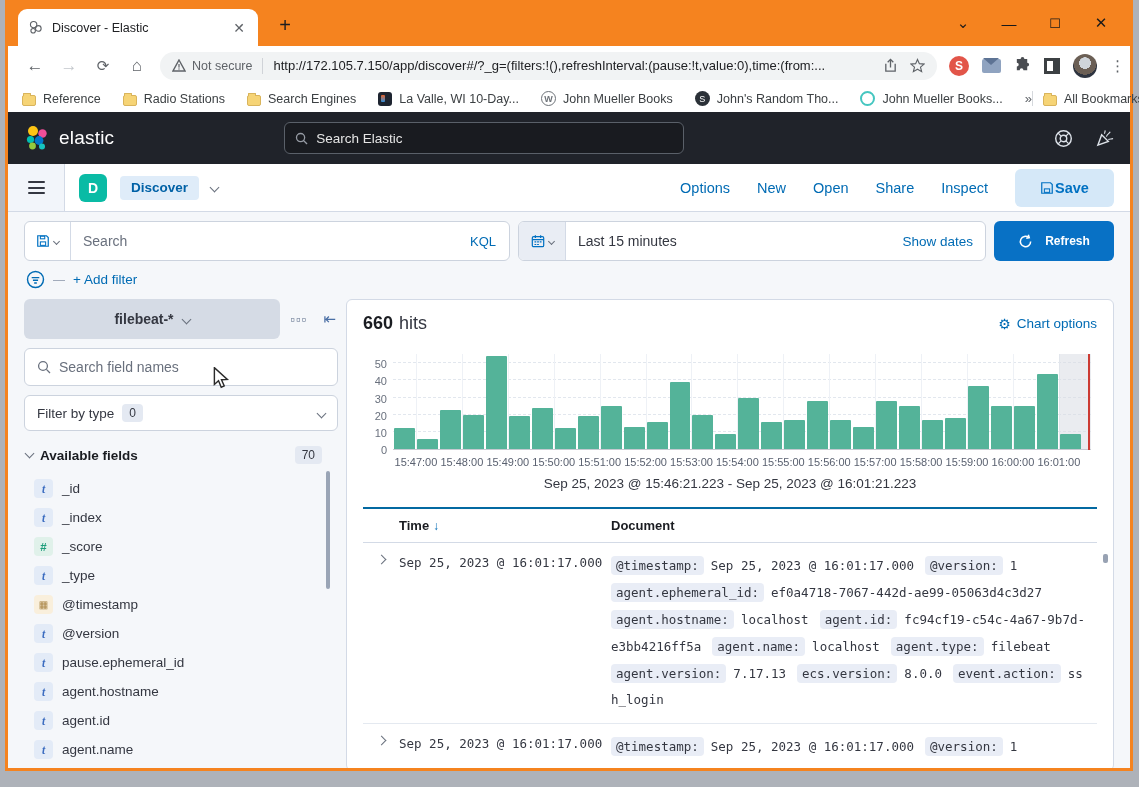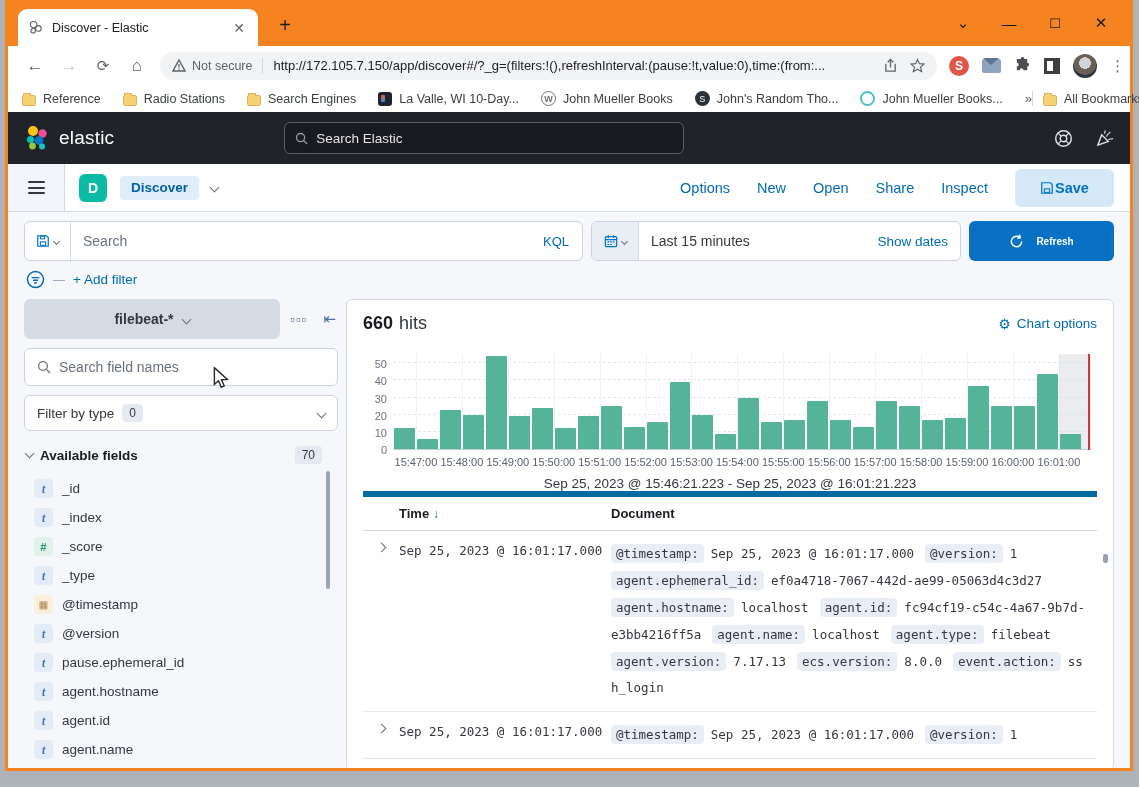--- a/index.html
+++ b/index.html
@@ -78,25 +78,25 @@
   .save-btn { height:38px; min-width:99px; border-radius:6px; background:#d5e8f8; color:#0071c2; font-size:14.5px;
     font-weight:600; display:flex; align-items:center; justify-content:center; gap:1px; }
 
   
   .kbody { background:#f5f7fa; height:556px; overflow:hidden; }
   .qrow { display:flex; gap:8px; padding:9px 16px 0 16px; }
   .qgroup { flex:1; height:40px; background:#fff; border:1px solid #ccd3de; border-radius:6px; display:flex; align-items:center; overflow:hidden; }
   .qsave { width:46px; align-self:stretch; border-right:1px solid #d3dae6; display:flex; align-items:center; justify-content:center; gap:4px; }
   .qinput { flex:1; font-size:14px; color:#69707d; padding:0 12px; }
   .kql { color:#006bb4; font-size:13px; font-weight:500; padding-right:13px; }
-  .dgroup { width:370px; height:40px; background:#fff; border:1px solid #ccd3de; border-radius:6px; display:flex; align-items:center; overflow:hidden; }
+  .dgroup { width:468px; height:40px; background:#fff; border:1px solid #ccd3de; border-radius:6px; display:flex; align-items:center; overflow:hidden; }
   .dcal { width:47px; align-self:stretch; background:#e9edf4; border-right:1px solid #d3dae6; display:flex; align-items:center; justify-content:center; gap:4px; }
   .drange { flex:1; font-size:14px; color:#343741; padding:0 12px; }
   .show-dates { color:#006bb4; font-size:13.5px; padding-right:12px; }
-  .refresh-btn { width:145px; height:40px; border-radius:6px; background:#0871c5; color:#fff; font-size:10px; font-weight:600;
+  .refresh-btn { width:120px; height:40px; border-radius:6px; background:#0871c5; color:#fff; font-size:12px; font-weight:600;
     display:flex; align-items:center; justify-content:center; gap:12px; }
   .frow { display:flex; align-items:center; gap:8px; padding:9px 16px 8px 18px; }
   .fdash { color:#98a2b3; font-size:12px; }
   .add-filter { color:#006bb4; font-size:13.5px; }
 
   .content { display:flex; padding:2px 16px 0 16px; gap:8px; height:474px; }
 
   
   .sidebar { width:314px; position:relative; }
   .idx-row { display:flex; align-items:center; }
@@ -136,21 +136,21 @@
   .plot { flex:1; position:relative; height:96px; border-bottom:1px solid #c6cad1; margin-right:6px; }
   .hgrid { position:absolute; left:0; right:0; border-top:1px dashed #e2e7ee; }
   .vgrid { position:absolute; top:0; bottom:0; width:1px; background:#eef1f6; }
   .bar { position:absolute; bottom:0; background:#54b399; border-radius:1px 1px 0 0; }
   .nowband { position:absolute; top:0; bottom:0; background:#d8dce3; opacity:.55; }
   .nowline { position:absolute; top:0; bottom:-1px; width:2px; }
   .xlabels { position:relative; height:18px; margin:6px 6px 0 30px; }
   .xlabels span { position:absolute; transform:translateX(-50%); font-size:11px; color:#5a6170; top:0; white-space:nowrap; }
   .caption { text-align:center; font-size:13.5px; color:#343741; margin-top:2px; }
 
-  .tbl { margin-top:0; border-top:6px solid #0369a1; }
+  .tbl { margin-top:16px; border-top:2px solid #0369a1; }
   .thead { display:flex; align-items:center; height:34px; border-bottom:1px solid #d3dae6; }
   .gutter { width:36px; display:flex; justify-content:center; }
   .col-time { width:212px; font-size:13px; font-weight:700; color:#1a1c21; }
   .col-doc { flex:1; font-size:13px; font-weight:700; color:#1a1c21; }
   .sort-arrow { color:#006bb4; font-size:12px; margin-left:4px; font-weight:400; }
   .trow { display:flex; padding:10px 0 9px 0; border-bottom:1px solid #e4e9f0; }
   .trow .gutter { padding-top:3px; align-items:flex-start; }
   .ttime { width:212px; font-family:"DejaVu Sans Mono","Liberation Mono",monospace; font-size:12.5px; color:#343741; padding-top:2px; }
   .tdoc { flex:1; font-family:"DejaVu Sans Mono","Liberation Mono",monospace; font-size:12.5px; color:#343741;
     line-height:2.15; word-break:break-all; padding-right:8px; }

